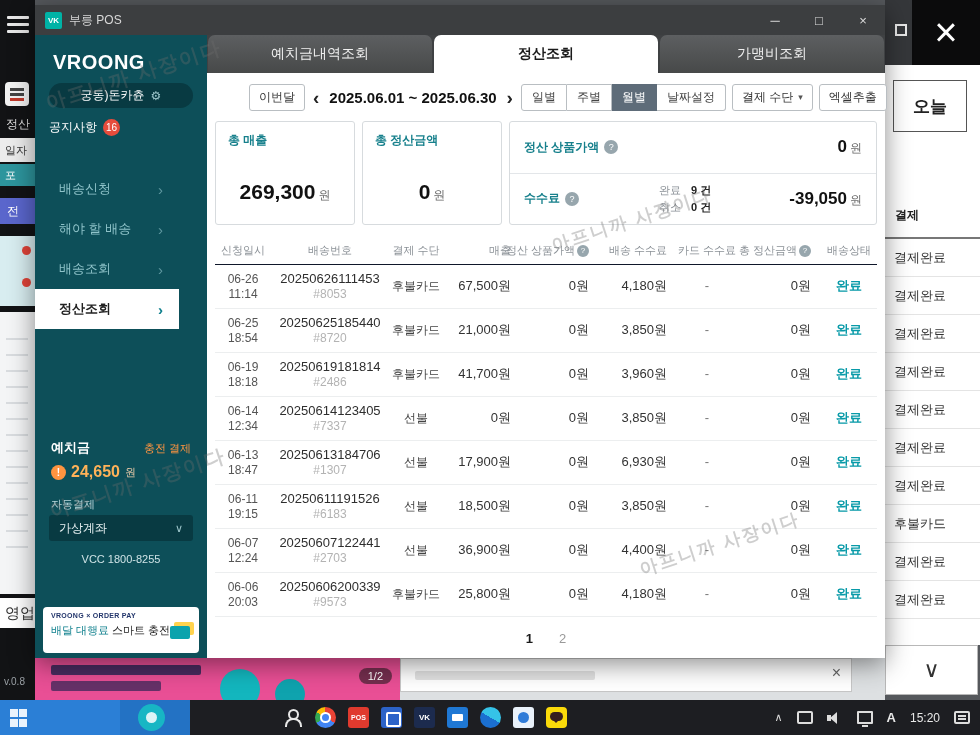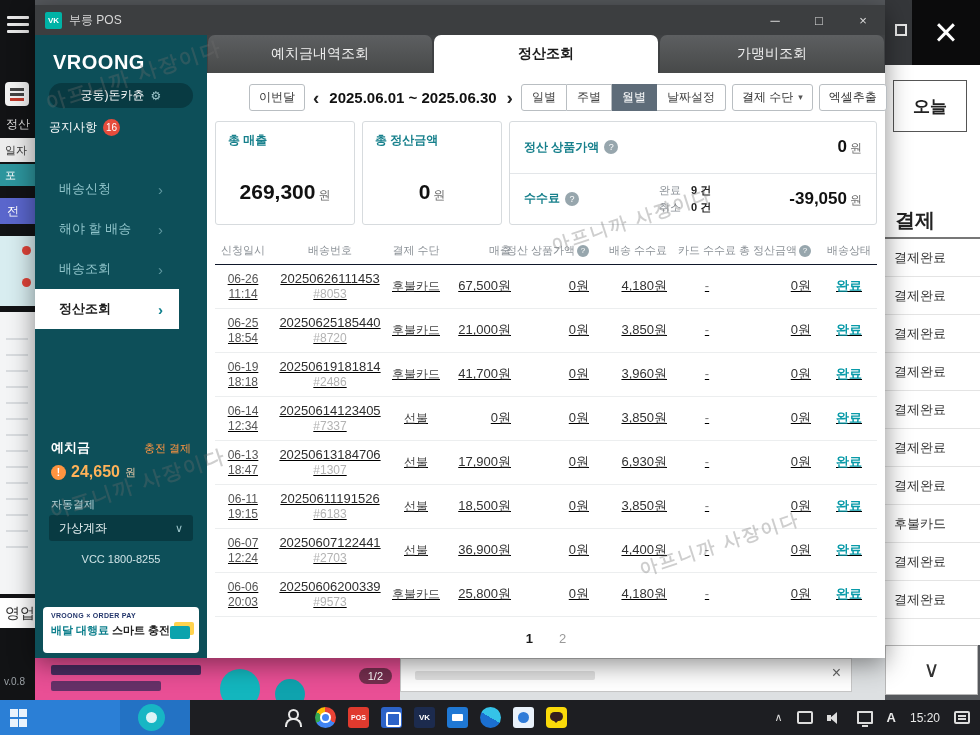--- a/index.html
+++ b/index.html
@@ -26,21 +26,21 @@
   .bl-ver{position:absolute;left:4px;top:676px;color:#9aa0a5;font-size:10px;white-space:nowrap;}
 
   
   .corner-strip{position:absolute;left:885px;top:0;width:95px;height:65px;background:#35373a;z-index:1;}
   .restore-glyph{position:absolute;left:10px;top:24px;width:12px;height:12px;border:2px solid #e8e8e8;display:block;}
   .corner-x{position:absolute;left:912px;top:0;width:68px;height:65px;background:#0b0b0c;color:#fff;font-size:40px;font-weight:300;border:none;z-index:2;display:flex;align-items:center;justify-content:center;cursor:pointer;}
 
   
   .bg-right{position:absolute;left:885px;top:65px;width:95px;height:580px;background:#fff;z-index:1;}
   .today-btn{position:absolute;left:8px;top:15px;width:74px;height:52px;background:#fff;border:1px solid #555;font-size:17px;font-weight:bold;color:#222;cursor:pointer;font-family:inherit;}
-  .pay-col-header{position:absolute;left:10px;top:142px;font-size:20px;font-weight:bold;color:#222;}
+  .pay-col-header{position:absolute;left:10px;top:142px;font-size:12px;font-weight:bold;color:#222;}
   .pay-rows{position:absolute;left:0;top:172px;width:95px;border-top:2px solid #777;}
   .pay-row{height:38px;line-height:38px;padding-left:9px;font-size:13px;color:#333;border-bottom:1px solid #e4e4e4;white-space:nowrap;overflow:hidden;}
   .scroll-down{position:absolute;left:885px;top:645px;width:93px;height:50px;background:#fff;border:1px solid #b8b8b8;font-size:22px;color:#333;z-index:2;cursor:pointer;}
 
   
   .bg-bottom{position:absolute;left:400px;top:655px;width:485px;height:45px;background:#dde0e2;z-index:1;}
   .pink-band{position:absolute;left:35px;top:657px;width:365px;height:43px;background:var(--banner-pink,#e94f95);overflow:hidden;z-index:2;}
   .pb-t1{position:absolute;left:16px;top:8px;width:150px;height:10px;background:#2d2556;border-radius:2px;opacity:.85;}
   .pb-t2{position:absolute;left:16px;top:24px;width:110px;height:10px;background:#2d2556;border-radius:2px;opacity:.7;}
   .pb-c1{position:absolute;left:185px;top:12px;width:40px;height:40px;border-radius:50%;background:#13b6be;}
@@ -78,21 +78,21 @@
   .dep-amount{position:absolute;left:16px;top:428px;display:flex;align-items:center;gap:5px;}
   .alert-ico{width:15px;height:15px;border-radius:50%;background:var(--alert-orange,#ff9440);color:#fff;font-size:10px;font-weight:bold;display:flex;align-items:center;justify-content:center;}
   .dep-val{color:#ffb258;font-size:16px;font-weight:bold;}
   .dep-won{color:#e8c9a8;font-size:11px;}
   .autopay{position:absolute;left:16px;top:462px;color:#bcd9dd;font-size:11px;}
   .va-btn{position:absolute;left:14px;top:480px;width:144px;height:26px;background:#083a42;border:none;border-radius:3px;color:#e8f2f3;font-size:12px;display:flex;align-items:center;padding:0 10px;cursor:pointer;font-family:inherit;}
   .va-chev{margin-left:auto;color:#9ec7cc;font-size:11px;}
   .vcc{position:absolute;left:0;top:518px;width:100%;text-align:center;color:#cfe3e6;font-size:11px;}
   .banner{position:absolute;left:8px;top:572px;width:156px;height:46px;background:#fff;border-radius:4px;padding:5px 8px;cursor:pointer;}
   .banner-brand{font-size:7px;color:#22356b;font-weight:bold;letter-spacing:.3px;}
-  .banner-line{font-size:11px;font-weight:bold;margin-top:3px;display:flex;align-items:center;white-space:nowrap;}
+  .banner-line{font-size:11px;font-weight:normal;margin-top:3px;display:flex;align-items:center;white-space:nowrap;}
   .bl-accent{color:#0d7f8c;}
   .bl-rest{color:#222;margin-left:3px;}
   .card-ico{margin-left:auto;width:24px;height:17px;position:relative;flex-shrink:0;}
   .card-ico::before{content:"";position:absolute;right:0;top:0;width:20px;height:13px;background:#ffd34d;border-radius:2px;}
   .card-ico::after{content:"";position:absolute;left:0;bottom:0;width:20px;height:13px;background:#0ca3ad;border-radius:2px;}
 
   
   .main{flex:1;display:flex;flex-direction:column;background:#fff;min-width:0;}
   .tabs{height:38px;background:#3f4143;display:flex;}
   .tab{flex:1;margin:0 1px;border-radius:7px 7px 0 0;background:linear-gradient(#5d5f61,#474949);color:#f0f0f0;font-size:14px;display:flex;align-items:center;justify-content:center;cursor:pointer;}
@@ -127,21 +127,21 @@
   .fee-counts{margin-left:80px;font-size:11px;}
   .fee-counts>div{display:flex;gap:10px;line-height:17px;}
   .fc-l{color:#8a9096;}
   .fc-v{color:#222;font-weight:bold;}
 
   .table{margin-top:12px;}
   .tgrid{display:grid;grid-template-columns:56px 118px 54px 78px 78px 78px 60px 84px 56px;}
   .t-head{border-bottom:1px solid #0f172a;}
   .th{font-size:11px;color:#8b9197;padding:6px 0;display:flex;align-items:center;justify-content:center;white-space:nowrap;}
   .th:nth-child(4),.th:nth-child(5),.th:nth-child(6),.th:nth-child(8){justify-content:flex-end;padding-right:10px;}
-  .t-row{height:44px;border-bottom:1px solid #eceeef;align-items:center;cursor:pointer;text-decoration:underline;}
+  .t-row{height:44px;border-bottom:1px solid #eceeef;align-items:center;cursor:pointer;}
   .td{font-size:13px;color:#333;text-align:center;line-height:1.25;}
   .c-date span{display:block;font-size:12px;color:#555;}
   .c-num .n1{display:block;font-size:13px;color:#2e2e2e;}
   .c-num .n2{display:block;font-size:12px;color:#b3b3b3;}
   .c-method{font-size:12px;color:#444;}
   .c-money{text-align:right;padding-right:10px;}
   .c-dash{color:#777;}
   .c-status{color:var(--status-done,#089aa8);font-weight:bold;}
   .pagination{display:flex;justify-content:center;gap:26px;margin-top:14px;}
   .page{font-size:13px;color:#999;cursor:pointer;}

